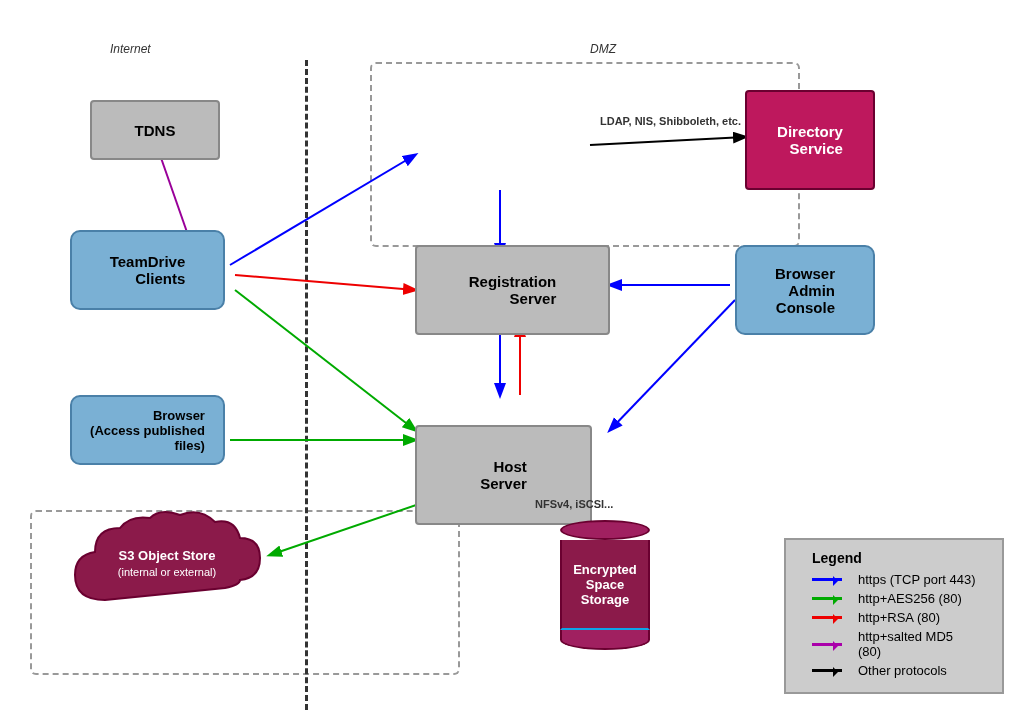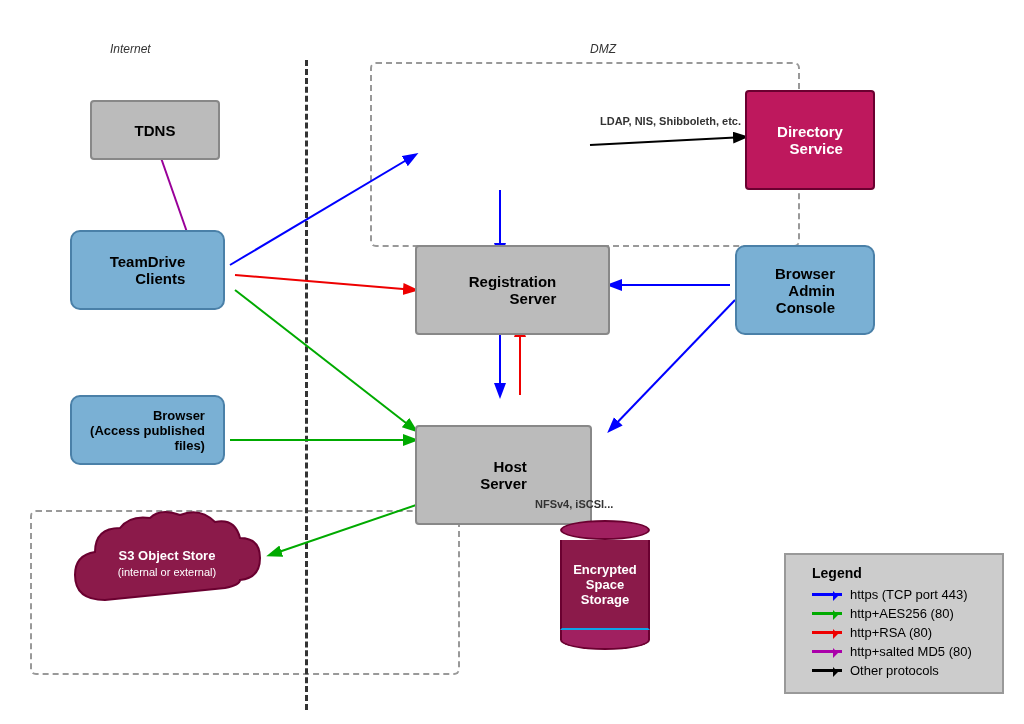--- a/index.html
+++ b/index.html
@@ -76,21 +76,21 @@
     }
     .legend-title {
       font-weight: bold;
       margin-bottom: 6px;
       font-size: 14px;
     }
     .legend-item {
       display: flex;
       align-items: center;
       margin-bottom: 4px;
-      gap: 8px;
+      gap: 16px;
     }
     .legend-arrow {
       width: 30px;
       height: 0;
       border-top: 3px solid;
       position: relative;
       flex-shrink: 0;
     }
     .legend-arrow::after {
       content: '';

